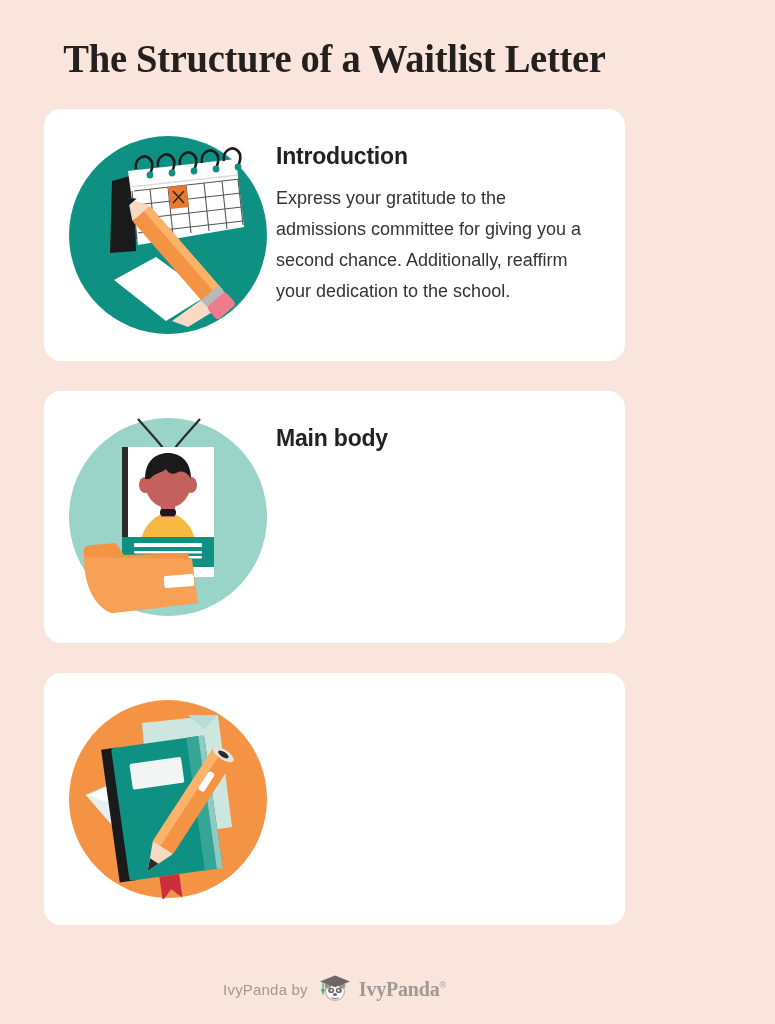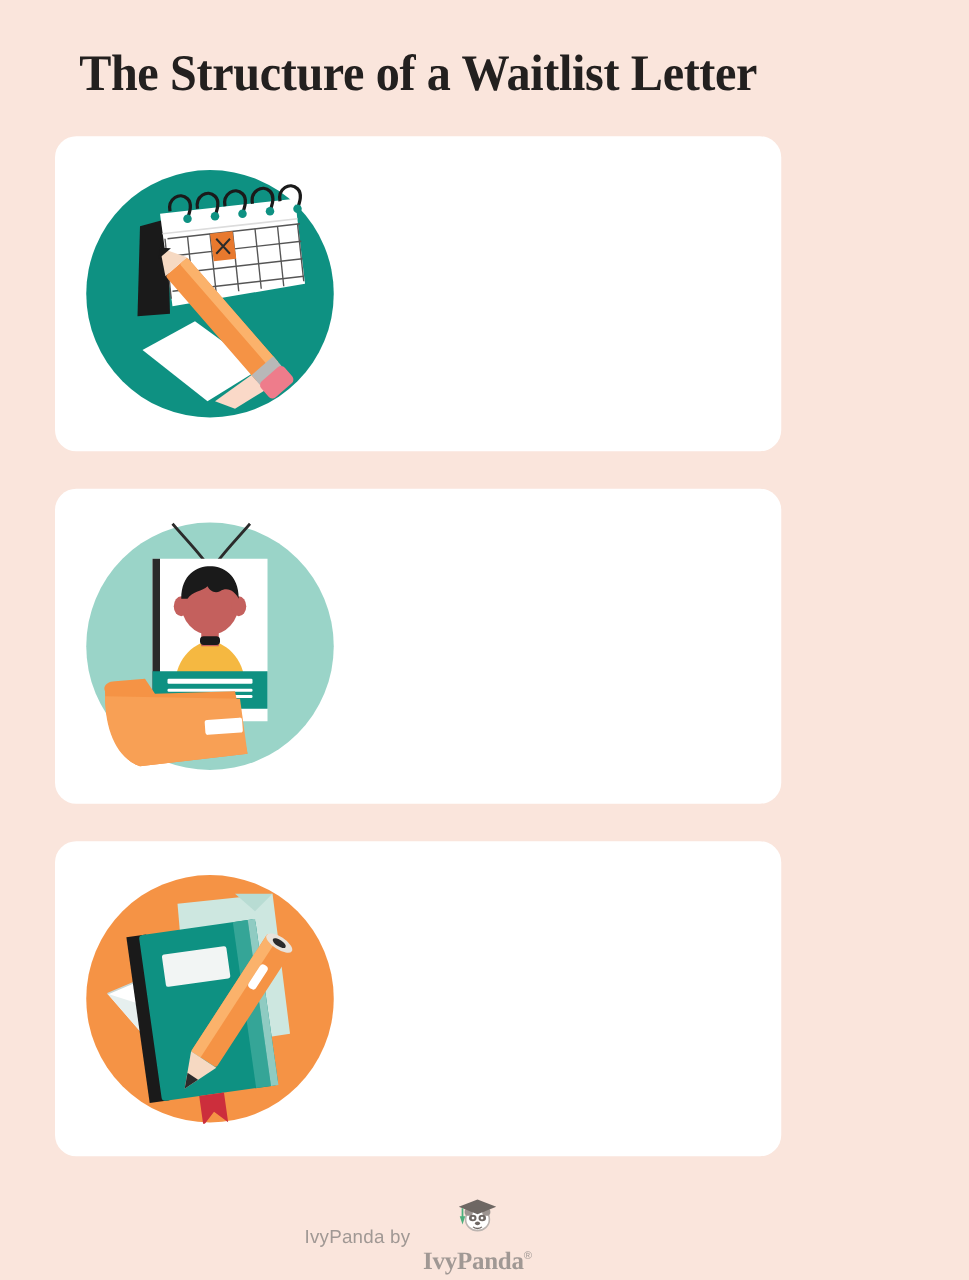--- a/index.html
+++ b/index.html
@@ -82,21 +82,21 @@
     display: flex;
     align-items: center;
     justify-content: center;
     gap: 10px;
   }
   .footer-label {
     font-size: 15px;
     color: #A09894;
     letter-spacing: 0.2px;
   }
-  .brand-lockup { display: flex; align-items: center; gap: 7px; flex-direction: column; }
+  .brand-lockup { display: flex; align-items: center; gap: 7px; }
   .brand-name {
     font-family: "Liberation Serif", serif;
     font-weight: bold;
     font-size: 20px;
     color: #A09894;
     letter-spacing: -0.2px;
     position: relative;
   }
   .brand-reg {
     font-size: 9px;
@@ -161,20 +161,24 @@
         <g transform="rotate(49 112 124)">
           <rect x="52" y="112" width="112" height="23" rx="2" fill="#F59345"></rect>
           <rect x="52" y="112" width="112" height="8" rx="2" fill="#FBB26B"></rect>
           <rect x="157" y="112" width="10" height="23" fill="#B8B8B8"></rect>
           <rect x="166" y="111" width="17" height="25" rx="4" fill="#EE7C8B"></rect>
           <polygon points="52,112 52,135 32,123.5" fill="#F6D9C2"></polygon>
           <polygon points="38,117 38,130 32,123.5" fill="#1A1A1A"></polygon>
         </g>
       </svg>
     </div>
+    <div class="card-text">
+      <div class="card-heading">Introduction</div>
+      <div class="card-body">Express your gratitude to the admissions committee for giving you a second chance. Additionally, reaffirm your dedication to the school.</div>
+    </div>
   </div>
 
   <div class="card">
     <div class="card-art">
       <svg width="200" height="200" viewBox="0 0 200 200" aria-hidden="true">
         <circle cx="100" cy="100" r="99" fill="#9AD4C8"></circle>
 
         <g stroke="#2B2B2B" stroke-width="2.2" fill="none">
           <path d="M70,2 C82,16 94,28 100,38"></path>
           <path d="M132,2 C120,16 108,28 102,38"></path>
@@ -202,20 +206,21 @@
           <rect x="66" y="139" width="68" height="2.4" rx="1"></rect>
           <rect x="66" y="144" width="54" height="2.4" rx="1"></rect>
         </g>
 
         <path d="M16,136 C14,132 18,128 24,128 L48,126 L56,138 L120,136 L130,186 L44,196 C26,190 16,166 16,136 Z" fill="#F59345"></path>
         <path d="M16,140 L124,142 L130,186 L44,196 C26,190 16,168 16,140 Z" fill="#F8A055"></path>
         <rect x="96" y="158" width="30" height="12" rx="2" fill="#FFFFFF" transform="rotate(-4 111 164)"></rect>
       </svg>
     </div>
     <div class="card-text">
+      <div class="card-heading">Main body</div>
     </div>
   </div>
 
   <div class="card">
     <div class="card-art">
       <svg width="200" height="200" viewBox="0 0 200 200" aria-hidden="true">
         <circle cx="100" cy="100" r="99" fill="#F59345"></circle>
 
         <polygon points="74,24 150,16 164,128 84,140" fill="#CDE7E0"></polygon>
         <polygon points="120,16 150,16 136,30" fill="#B8DCD3"></polygon>

